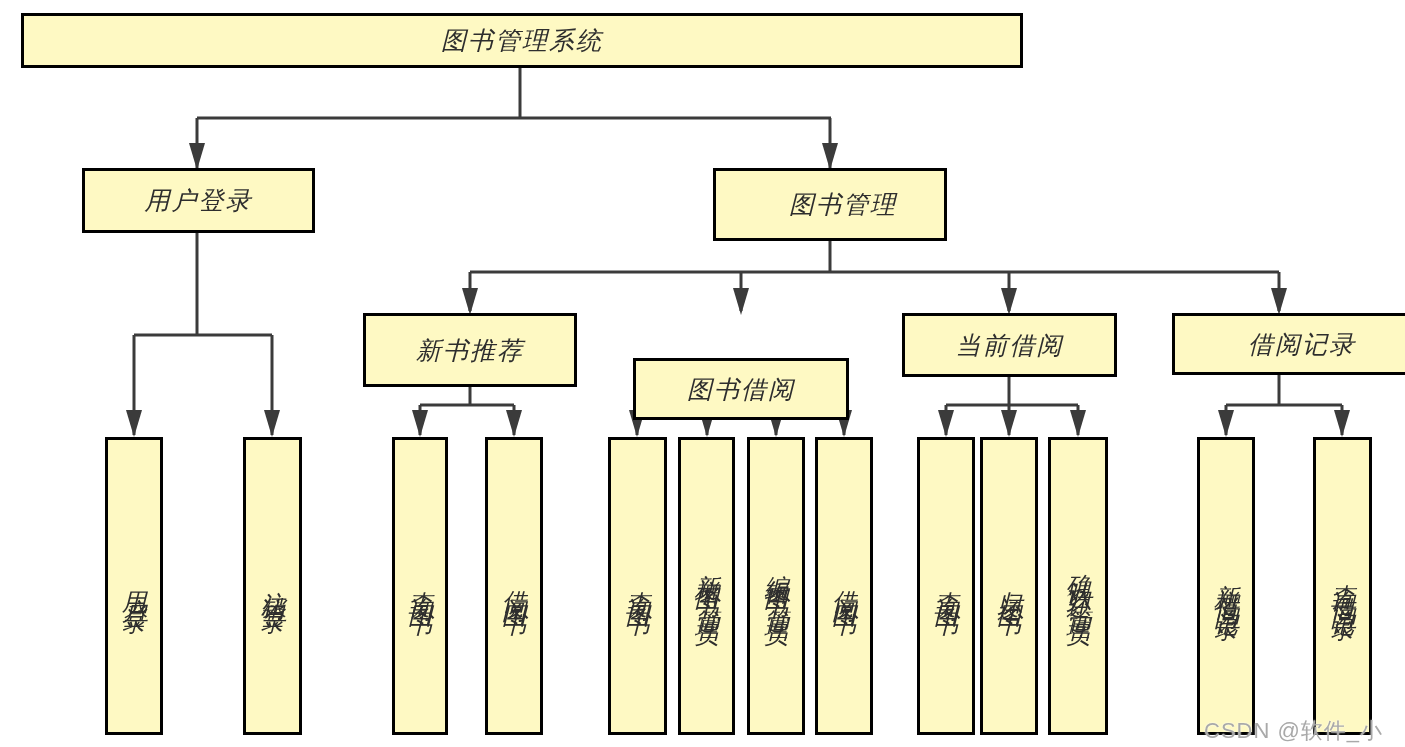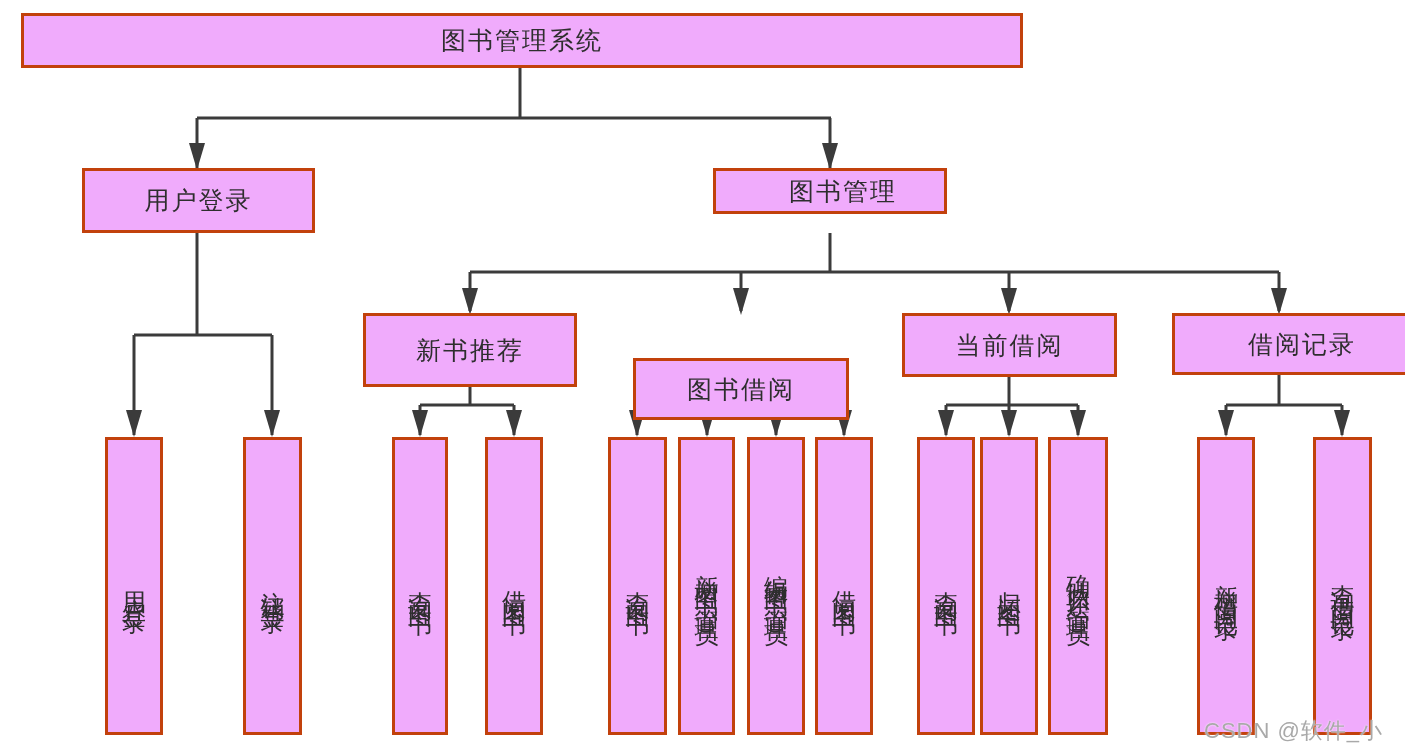--- a/index.html
+++ b/index.html
@@ -7,28 +7,29 @@
     position:relative;
     width:1405px;height:747px;
     background:#ffffff;
     font-family:"Liberation Sans", sans-serif;
     overflow:hidden;
   }
   #wires{position:absolute;left:0;top:0;z-index:1;}
   .node{
     position:absolute;
     box-sizing:border-box;
-    background:#f0abfc;
-    border:3px solid #c2410c;
+    background:#fef9c3;
+    border:3px solid #000000;
     display:flex;align-items:center;justify-content:center;
     color:#2e2e2e;
     font-size:25px;
     letter-spacing:2px;
     z-index:2;
     white-space:nowrap;
+    font-style:italic;
   }
   .vnode{
     writing-mode:vertical-rl;
     text-orientation:mixed;
     font-size:24px;
     letter-spacing:7px;
     white-space:normal;
     line-height:1;
   }
   #watermark{
@@ -97,21 +98,21 @@
       <polygon points="946,437 938,410 954,410" fill="#3b3b3b"></polygon>
       <polygon points="1009,437 1001,410 1017,410" fill="#3b3b3b"></polygon>
       <polygon points="1078,437 1070,410 1086,410" fill="#3b3b3b"></polygon>
       <polygon points="1226,437 1218,410 1234,410" fill="#3b3b3b"></polygon>
       <polygon points="1342,437 1334,410 1350,410" fill="#3b3b3b"></polygon>
     </svg>
 
   <div class="node" style="left:21px;top:13px;width:1002px;height:55px;">图书管理系统</div>
 
   <div class="node" style="left:82px;top:168px;width:233px;height:65px;">用户登录</div>
-  <div class="node" style="left:713px;top:168px;width:234px;height:46px;padding-left:26px;">图书管理</div>
+  <div class="node" style="left:713px;top:168px;width:234px;height:73px;padding-left:26px;">图书管理</div>
 
   <div class="node" style="left:363px;top:313px;width:214px;height:74px;">新书推荐</div>
   <div class="node" style="left:633px;top:313px;width:216px;height:62px;margin-top:45px;">图书借阅</div>
   <div class="node" style="left:902px;top:313px;width:215px;height:64px;">当前借阅</div>
   <div class="node" style="left:1172px;top:313px;width:260px;height:62px;">借阅记录</div>
 
   <div class="node vnode" style="left:105px;top:437px;width:58px;height:298px;">用户登录</div>
   <div class="node vnode" style="left:243px;top:437px;width:59px;height:298px;">注销登录</div>
 
   <div class="node vnode" style="left:392px;top:437px;width:56px;height:298px;">查询图书</div>

